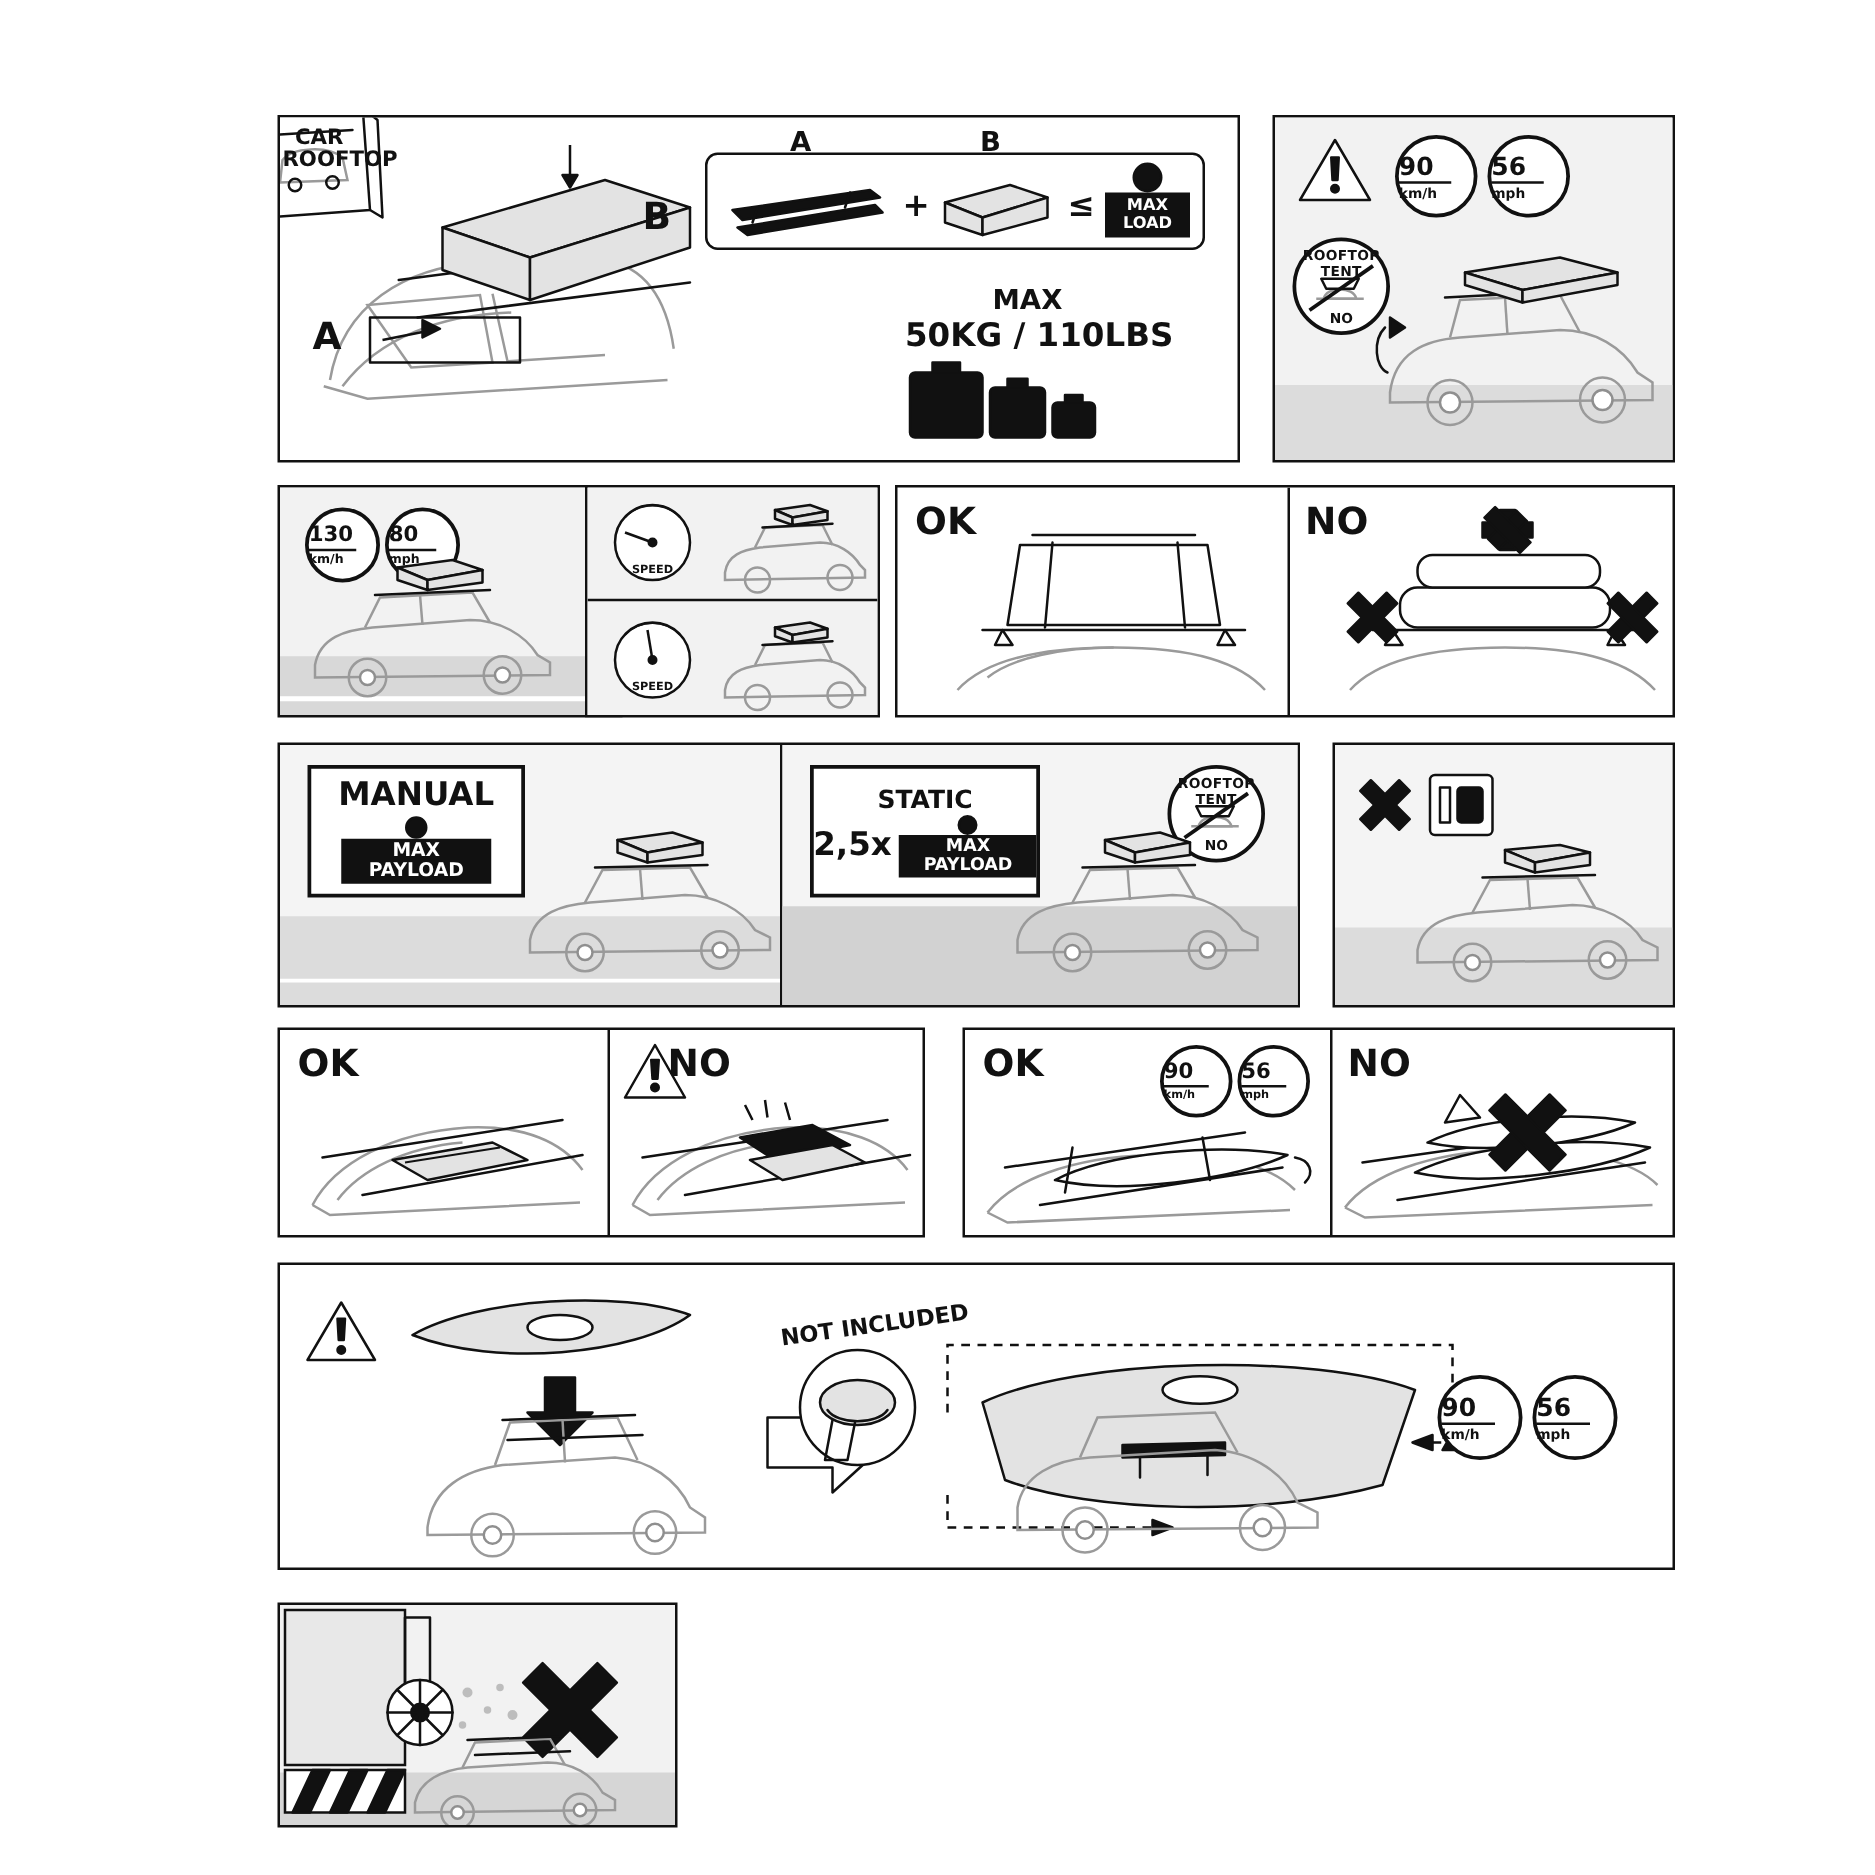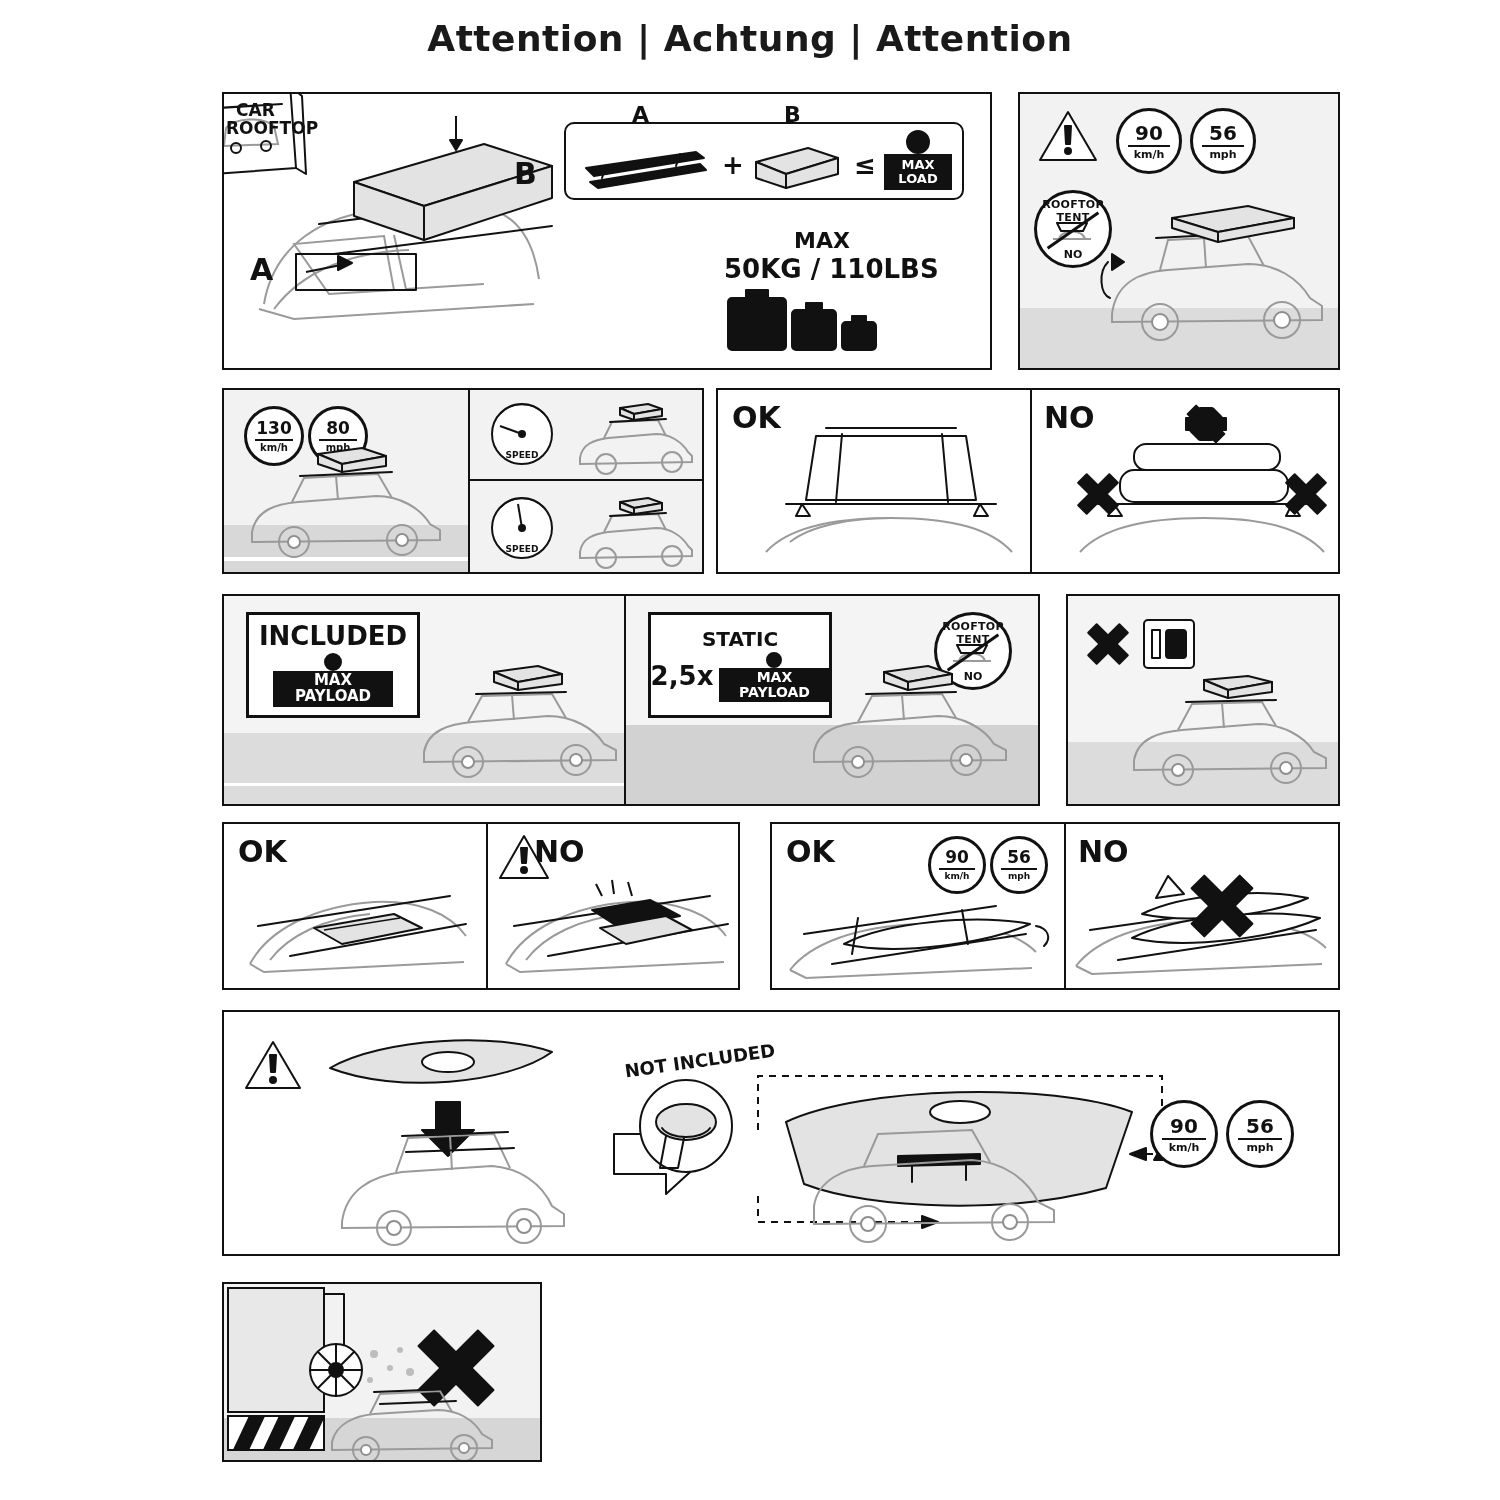--- a/index.html
+++ b/index.html
@@ -22,21 +22,21 @@
   }
   .sub{position:absolute;box-sizing:border-box;}
   .vdiv{position:absolute;top:0;bottom:0;width:0;border-left:2px solid #111;}
   .sky{position:absolute;left:0;right:0;top:0;bottom:0;background:#f2f2f2;}
   .ground{position:absolute;left:0;right:0;bottom:0;height:26%;background:#d8d8d8;}
   .road{position:absolute;left:0;right:0;bottom:6%;height:4px;background:#fff;}
   .lbl{position:absolute;font-weight:700;color:#111;}
   .okno{font-size:30px;font-weight:700;}
   .badge{
     position:absolute;border:3px solid #111;border-radius:50%;
-    display:flex;flex-direction:column;align-items:center;justify-content:center;
+    display:flex;flex-direction:column;justify-content:center;
     background:#fff;line-height:1;
   }
   .badge .v{font-weight:700;}
   .badge .u{font-weight:700;}
   .badge .bar{width:70%;height:2px;background:#111;margin:2px 0;}
   .blackbox{
     position:absolute;background:#111;color:#fff;font-weight:700;text-align:center;
     display:flex;align-items:center;justify-content:center;line-height:1.05;
   }
   .whitebox{
@@ -64,21 +64,20 @@
   .rtt{position:absolute;width:72px;height:72px;border-radius:50%;border:3px solid #111;background:#fff;}
   .rtt .t{position:absolute;top:5px;left:0;width:100%;text-align:center;font-size:11px;font-weight:700;letter-spacing:.3px;}
   .rtt .n{position:absolute;bottom:4px;left:0;width:100%;text-align:center;font-size:11px;font-weight:700;}
   .slash{position:absolute;width:86%;height:3px;background:#111;top:50%;left:7%;transform:rotate(-35deg);}
 </style>
 </head>
 <body>
 
 <div class="sheet">
 
-  <div id="title">Attention | Achtung | Attention</div>
 
   <div class="panel" style="left:222px;top:92px;width:770px;height:278px;">
 
     <svg class="car" style="left:10px;top:10px;" width="330" height="260" viewBox="0 0 330 260">
       <path class="lt" d="M30 200 C 40 140, 90 110, 150 106 L 250 104 C 285 110, 300 140, 305 175"></path>
       <path class="lt" d="M40 205 C 70 165, 120 148, 175 146"></path>
       <path class="lt" d="M25 205 L 60 215 L 300 200"></path>
       <path class="lt" d="M60 140 L 95 190 L 160 186 L 150 132 Z"></path>
       <path class="lt" d="M160 131 L 172 185 L 250 180"></path>
 
@@ -316,21 +315,21 @@
     <div class="vdiv" style="left:400px;"></div>
 
     <div style="position:absolute;left:0;top:0;width:400px;height:100%;background:#f4f4f4;"></div>
     <div style="position:absolute;left:0;bottom:0;width:400px;height:34%;background:#dcdcdc;"></div>
     <div style="position:absolute;left:0;bottom:18px;width:400px;height:3px;background:#fff;"></div>
 
     <div style="position:absolute;left:402px;top:0;width:414px;height:100%;background:#f4f4f4;"></div>
     <div style="position:absolute;left:402px;bottom:0;width:414px;height:38%;background:#d2d2d2;"></div>
 
     <div class="whitebox" style="left:22px;top:16px;width:168px;height:100px;">
-      <div style="font-size:26px;margin-bottom:2px;">INCLUDED</div>
+      <div style="font-size:26px;margin-bottom:2px;">MANUAL</div>
       <svg width="30" height="18" viewBox="0 0 30 18">
           <circle class="stb" cx="15" cy="9" r="8"></circle>
         </svg>
       <div class="blackbox" style="position:relative;left:0;top:0;width:120px;height:36px;font-size:15px;">
         <div>
           <div>MAX</div>
           <div>PAYLOAD</div>
         </div>
       </div>
     </div>

